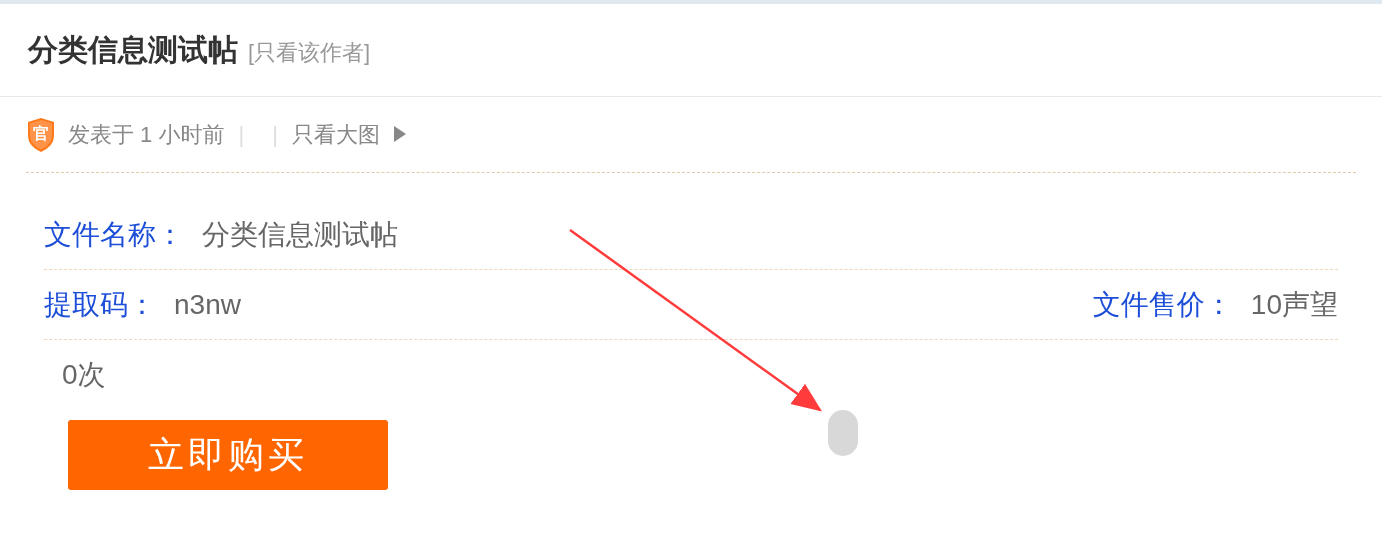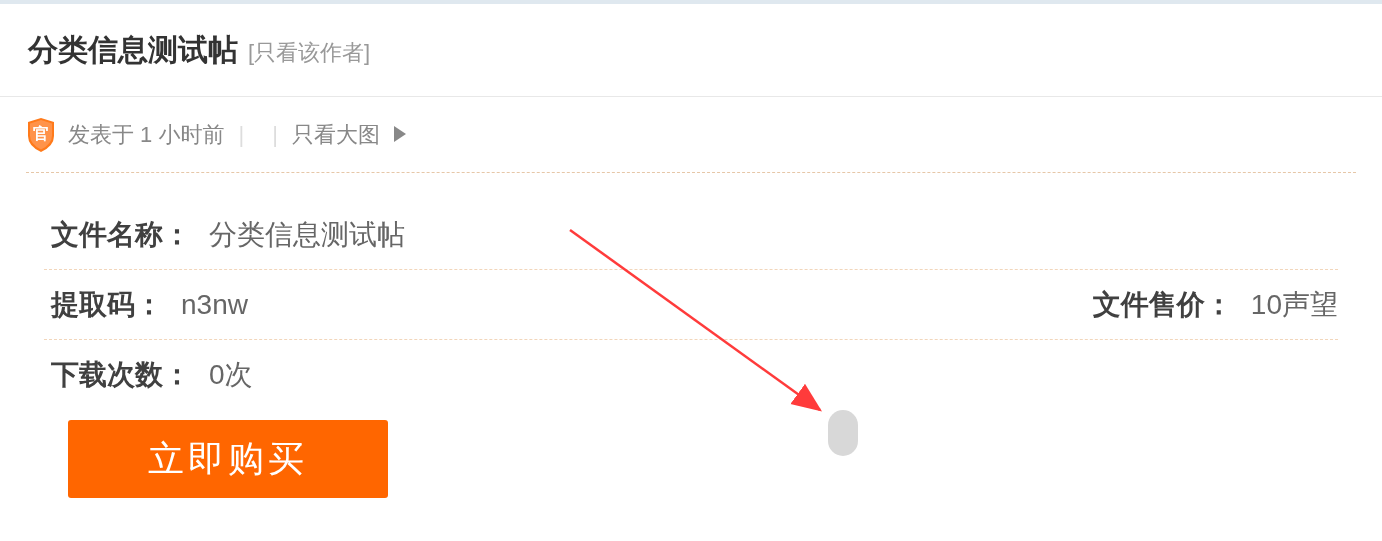--- a/index.html
+++ b/index.html
@@ -87,35 +87,34 @@
     height: 70px;
     border-bottom: 1px dashed #f2d6bb;
     font-size: 28px;
   }
   .info-row.last { border-bottom: none; }
   .pair {
     display: flex;
     align-items: baseline;
   }
   .label {
-    font-weight: 700;
-    color: #404040;
-    margin-left: 7px;
+    font-weight: 400;
+    color: #1d4ed8;
   }
   .value {
     color: #666;
     margin-left: 18px;
     font-weight: 400;
   }
   .buy-button {
     position: absolute;
     top: 420px;
     left: 68px;
     width: 320px;
-    height: 78px;
+    height: 70px;
     background: #ff6600;
     color: #ffffff;
     font-size: 36px;
     font-weight: 400;
     display: flex;
     align-items: center;
     justify-content: center;
     border-radius: 3px;
     cursor: pointer;
     letter-spacing: 4px;
@@ -181,21 +180,20 @@
       <span class="label">提取码：</span>
       <span class="value">n3nw</span>
     </div>
     <div class="pair">
       <span class="label">文件售价：</span>
       <span class="value">10声望</span>
     </div>
   </div>
   <div class="info-row last">
     <div class="pair">
-      <span class="label">下载次数：</span>
       <span class="value">0次</span>
     </div>
   </div>
 </div>
 
 <div class="buy-button">立即购买</div>
 
 <div class="pill-shape"></div>
 
 <svg class="arrow-annotation" viewBox="0 0 300 210">

